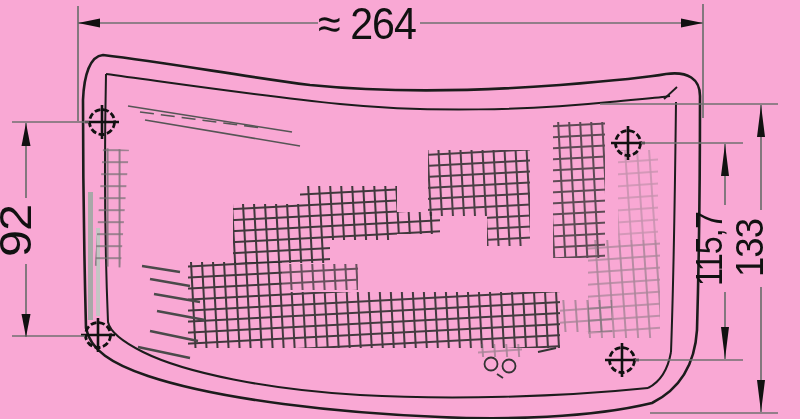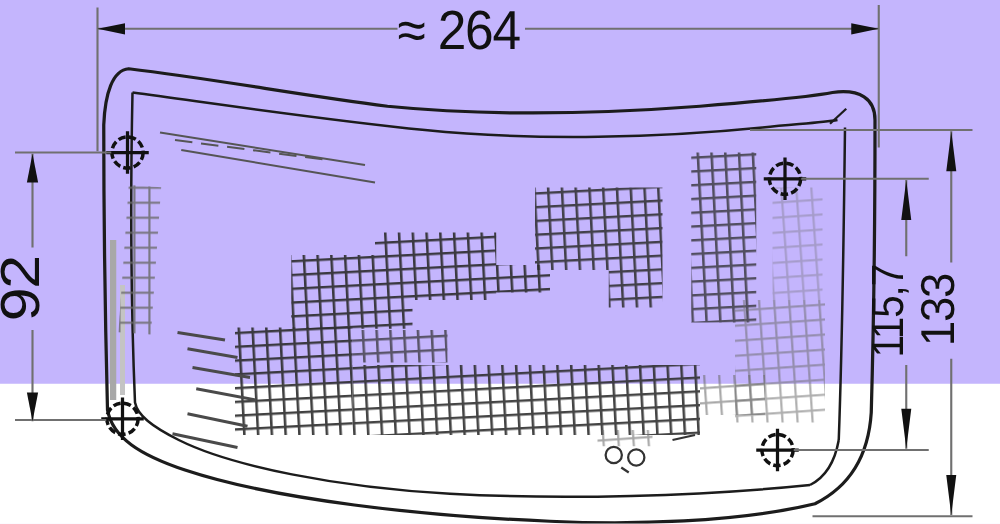--- a/index.html
+++ b/index.html
@@ -1,16 +1,16 @@
 <!DOCTYPE html>
 <html><head>
 <meta charset="utf-8">
 <style>
   html,body{margin:0;padding:0;background:#ffffff;width:800px;height:419px;overflow:hidden}
-  .stage{position:relative;width:800px;height:307px;background:#c4b5fd}
+  .stage{position:relative;width:800px;height:419px;background:#f9a8d4}
   svg{display:block}
   svg text{
     font-family:"Liberation Sans", sans-serif;
     fill:#111;
     letter-spacing:-1px;
   }
 </style>
 </head>
 <body>
 

